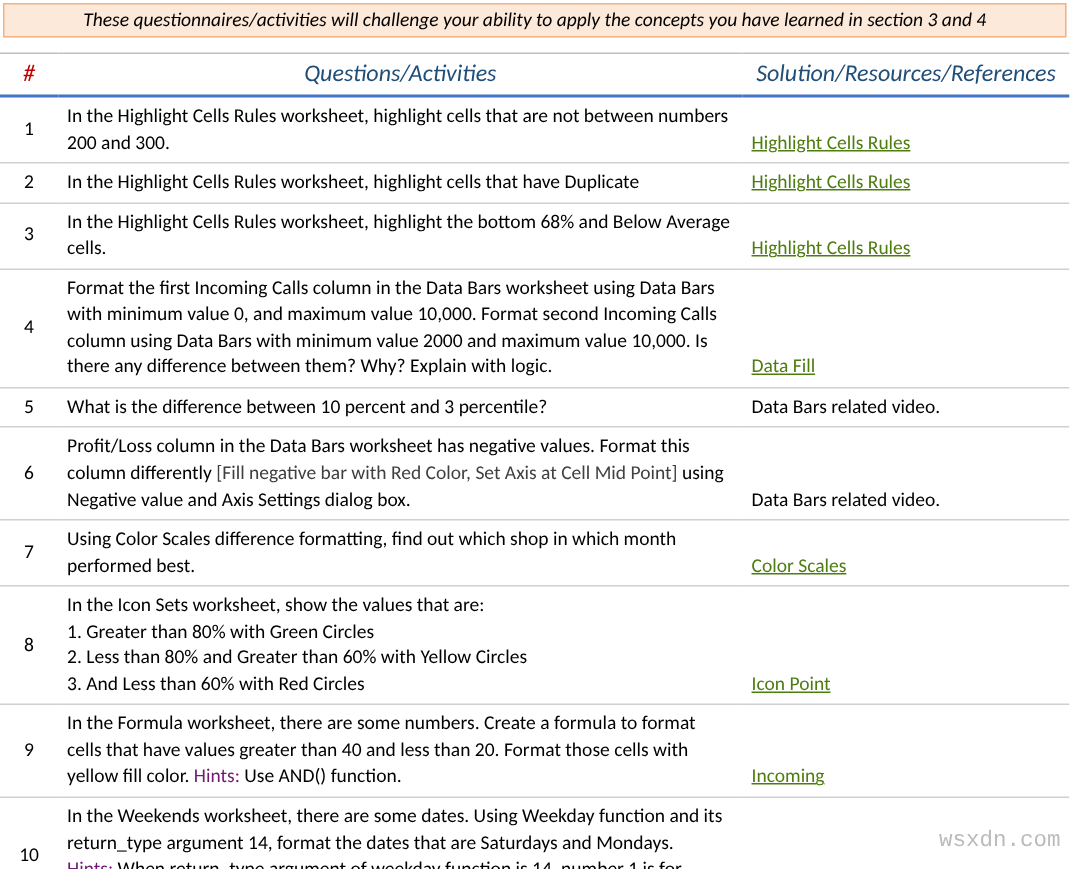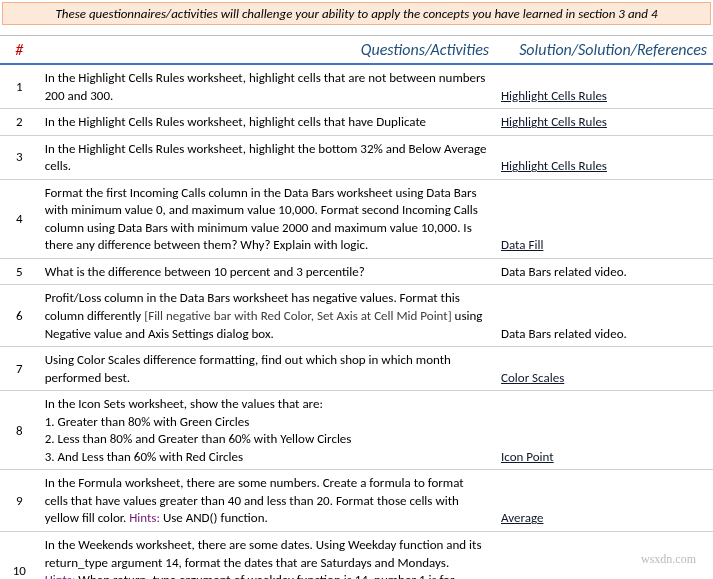--- a/index.html
+++ b/index.html
@@ -30,77 +30,77 @@
   col.cq    { width: 448px; }
   col.cref  { width: 214px; }
   th {
     font-style: italic;
     color: #1f4e79;
     font-size: 16px;
     font-weight: normal;
     border-top: 1px solid #bfbfbf;
     border-bottom: 2px solid #4472c4;
     padding: 4px 6px;
-    text-align: right;
+    text-align: center;
     background: #fff;
   }
   th.num { color:#c00000; text-align:center; }
   td {
     border-bottom: 1px solid #d0d0d0;
     padding: 4px 6px;
     vertical-align: middle;
     line-height: 1.35;
   }
   td.num { text-align: center; vertical-align: middle; }
   td.ref { vertical-align: bottom; }
-  a.link { color: #0f172a; text-decoration: underline; cursor: pointer; }
+  a.link { color: #4d7c0f; text-decoration: underline; cursor: pointer; }
   .green-inline { color: #404040; }
   .red-inline   { color: #701a75; }
   .watermark {
     position: absolute;
-    right: 17px;
+    right: 6px;
     top: 552px;
-    font-size: 12px;
+    font-size: 15px;
     color: #bbb;
-    font-family: Liberation Serif, serif;
+    font-family: Liberation Mono, monospace;
   }
 </style>
 </head>
 <body>
 
 <div class="banner">These questionnaires/activities will challenge your ability to apply the concepts you have learned in section 3 and 4</div>
 <div class="spacer-row"></div>
 
 <table>
   <colgroup>
       <col class="cnum">
       <col class="cq">
       <col class="cref">
     </colgroup>
   <thead>
     <tr>
       <th class="num">#</th>
       <th>Questions/Activities</th>
-      <th>Solution/Solution/References</th>
+      <th>Solution/Resources/References</th>
     </tr>
   </thead>
   <tbody id="tbody">
       <tr>
         <td class="num">1</td>
         <td>In the Highlight Cells Rules worksheet, highlight cells that are not between numbers 200 and 300.</td>
         <td class="ref"><a class="link">Highlight Cells Rules</a></td>
       </tr>
       <tr>
         <td class="num">2</td>
         <td>In the Highlight Cells Rules worksheet, highlight cells that have Duplicate</td>
         <td class="ref"><a class="link">Highlight Cells Rules</a></td>
       </tr>
       <tr>
         <td class="num">3</td>
-        <td>In the Highlight Cells Rules worksheet, highlight the bottom 32% and Below Average cells.</td>
+        <td>In the Highlight Cells Rules worksheet, highlight the bottom 68% and Below Average cells.</td>
         <td class="ref"><a class="link">Highlight Cells Rules</a></td>
       </tr>
       <tr>
         <td class="num">4</td>
         <td>Format the first Incoming Calls column in the Data Bars worksheet using Data Bars with minimum value 0, and maximum value 10,000. Format second Incoming Calls column using Data Bars with minimum value 2000 and maximum value 10,000. Is there any difference between them? Why? Explain with logic.</td>
         <td class="ref"><a class="link">Data Fill</a></td>
       </tr>
       <tr>
         <td class="num">5</td>
         <td>What is the difference between 10 percent and 3 percentile?</td>
@@ -117,21 +117,21 @@
         <td class="ref"><a class="link">Color Scales</a></td>
       </tr>
       <tr>
         <td class="num">8</td>
         <td>In the Icon Sets worksheet, show the values that are:<br>1. Greater than 80% with Green Circles<br>2. Less than 80% and Greater than 60% with Yellow Circles<br>3. And Less than 60% with Red Circles</td>
         <td class="ref"><a class="link">Icon Point</a></td>
       </tr>
       <tr>
         <td class="num">9</td>
         <td>In the Formula worksheet, there are some numbers. Create a formula to format cells that have values greater than 40 and less than 20. Format those cells with yellow fill color. <span class="red-inline">Hints:</span> Use AND() function.</td>
-        <td class="ref"><a class="link">Average</a></td>
+        <td class="ref"><a class="link">Incoming</a></td>
       </tr>
       <tr>
         <td class="num">10</td>
         <td>In the Weekends worksheet, there are some dates. Using Weekday function and its return_type argument 14, format the dates that are Saturdays and Mondays.<br><span class="red-inline">Hints:</span> When return_type argument of weekday function is 14, number 1 is for Thursday and 7 is for Wednesday. Find out the relevant numbers for Saturday</td>
         <td class="ref"></td>
       </tr>
     </tbody>
 </table>
 
 <div class="watermark">wsxdn.com</div>

